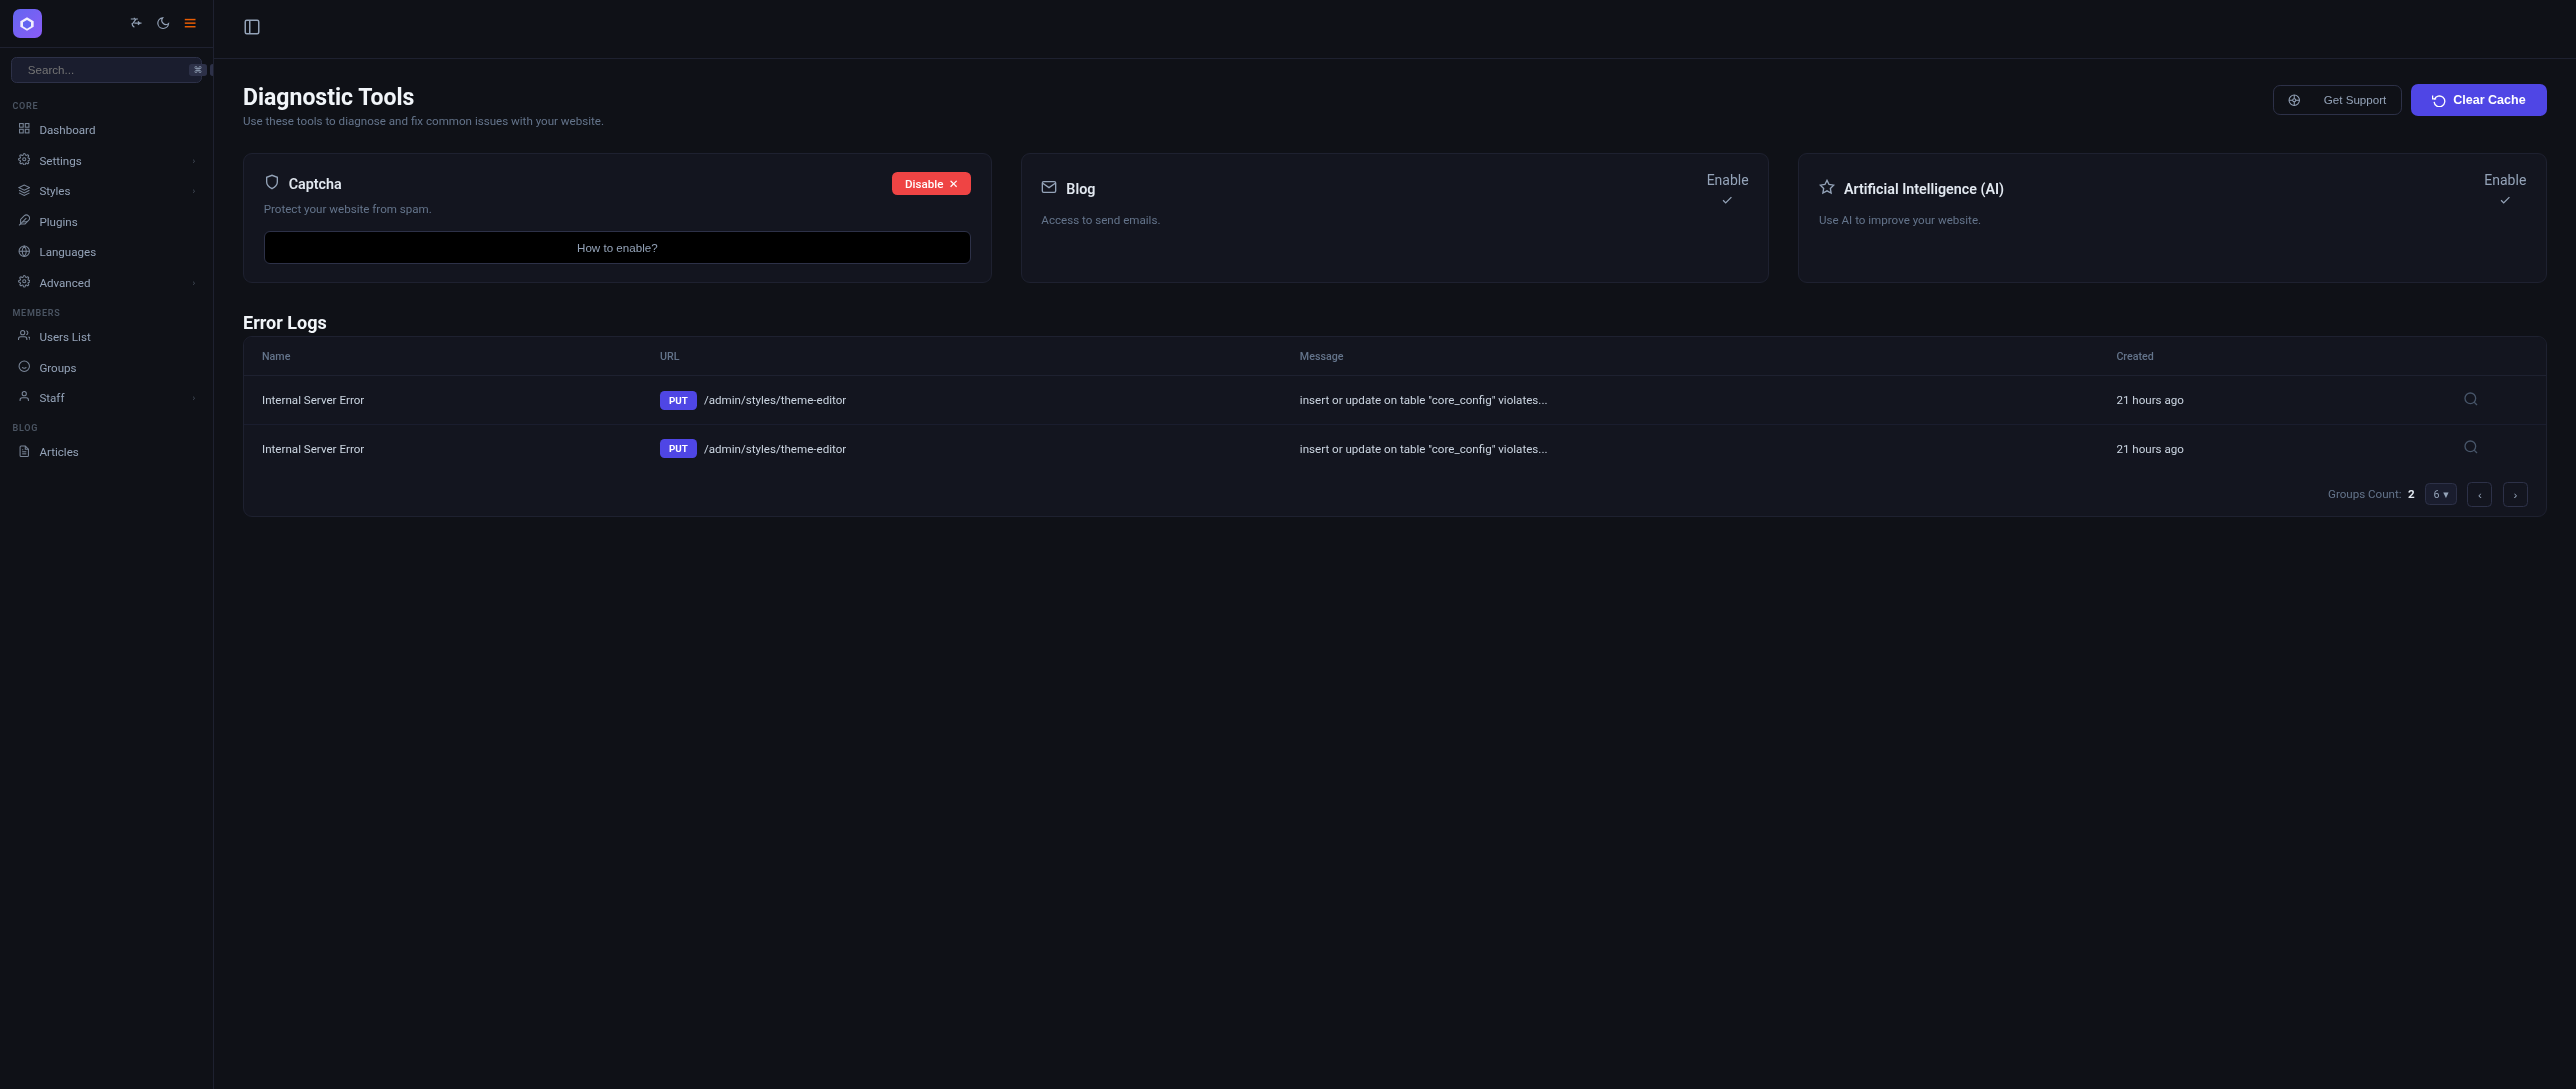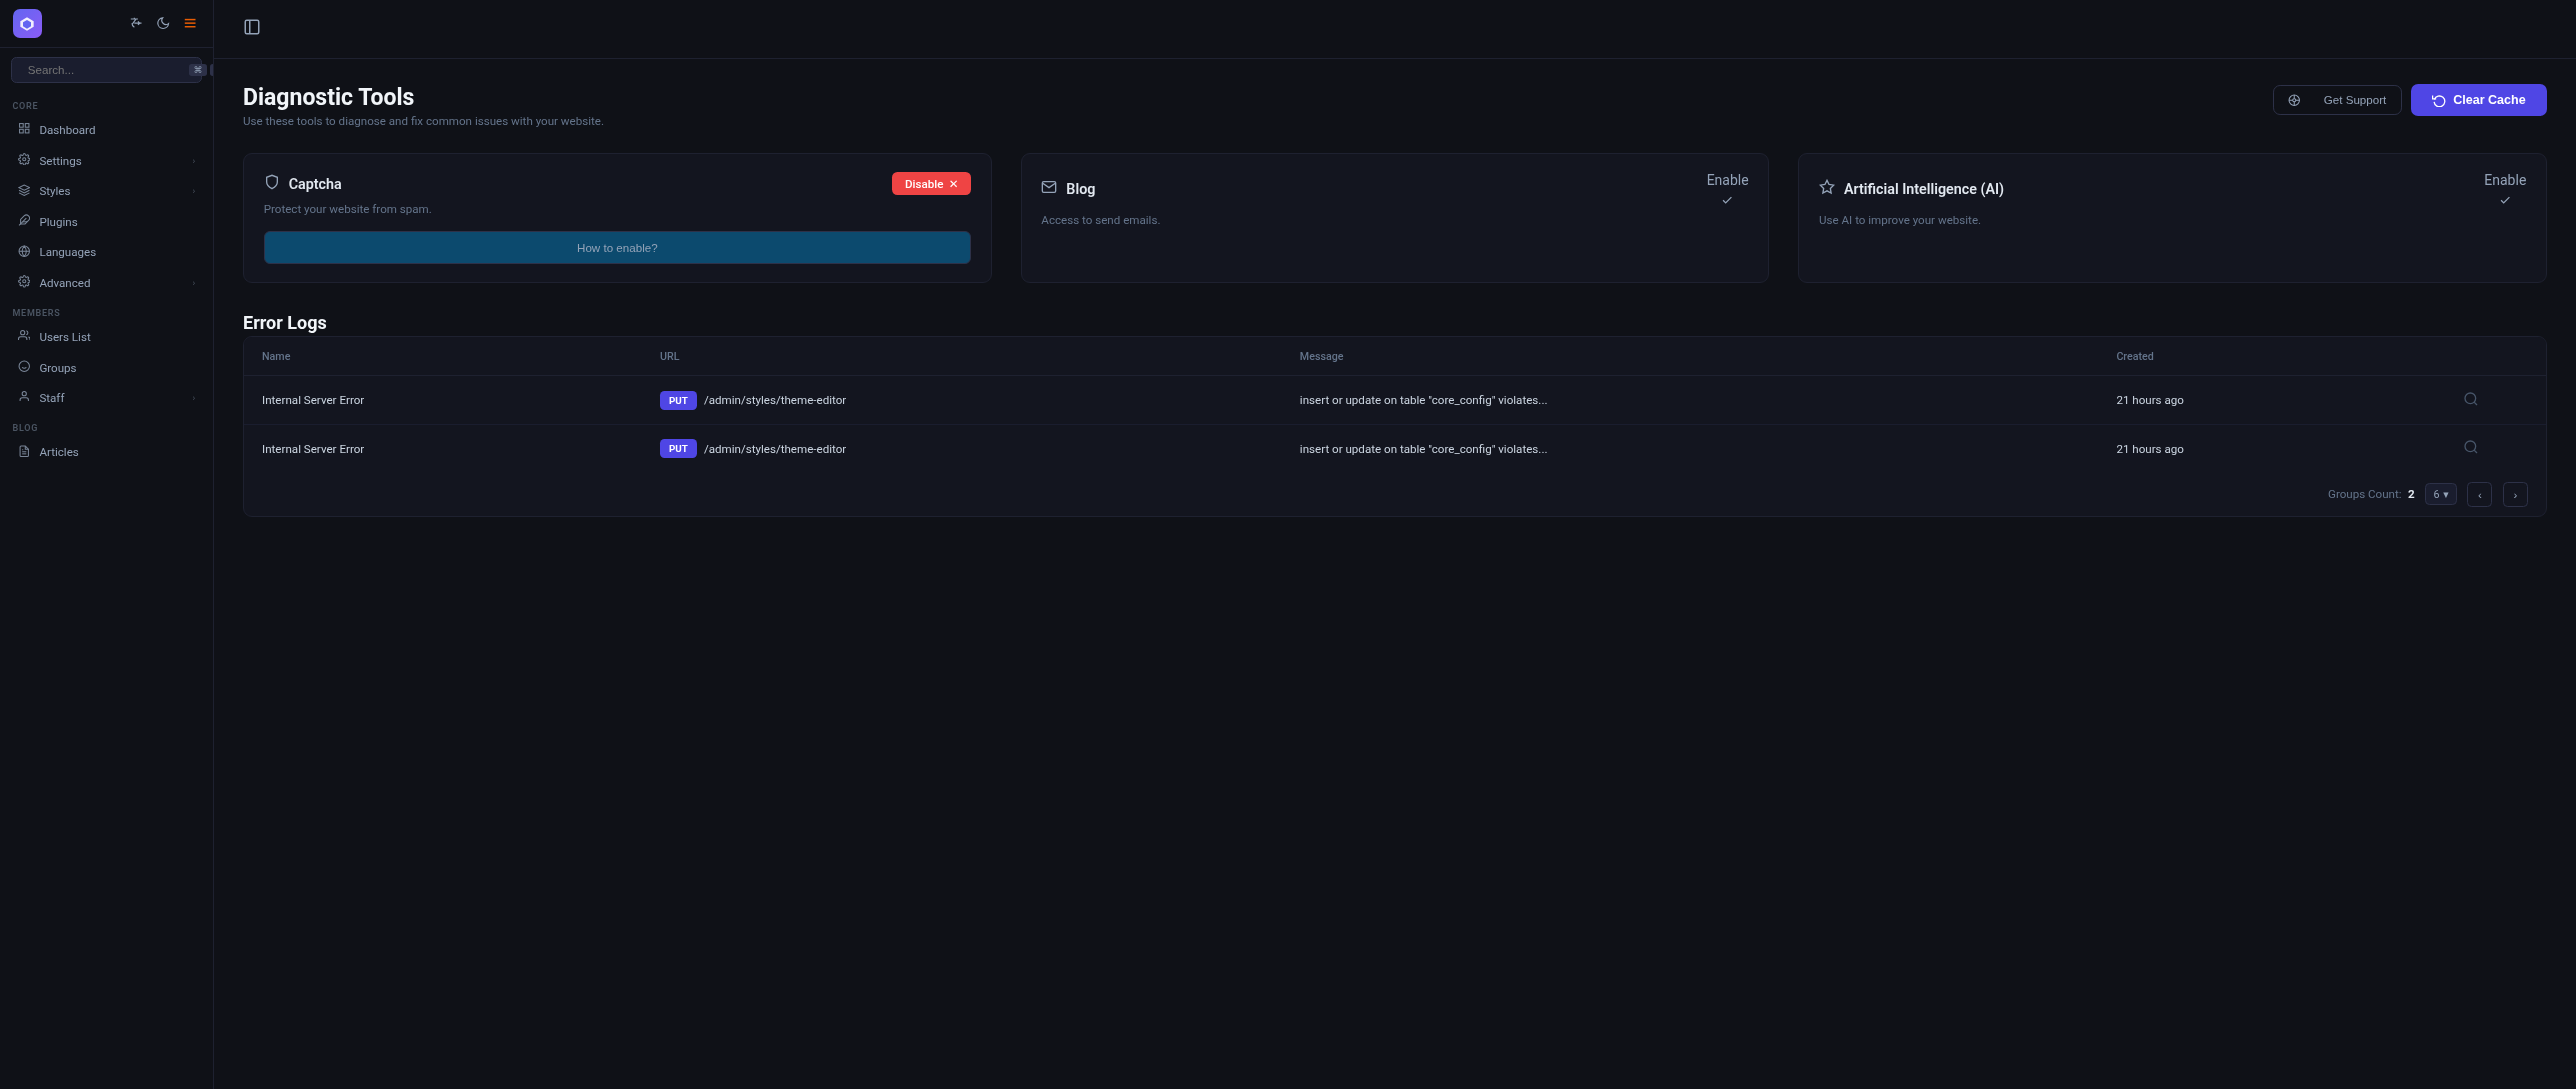--- a/index.html
+++ b/index.html
@@ -235,21 +235,21 @@
       display: flex;
       align-items: center;
       gap: 5.4px;
       color: #94a3b8;
       font-size: 14px;
       cursor: pointer;
       flex-direction: column;
     }
 
     .btn-how {
-      background: #0c4a6e;
+      background: #000000;
       border: 0.9px solid #2d3148;
       color: #94a3b8;
       padding: 9px 0;
       border-radius: 6px;
       font-size: 11.6px;
       cursor: pointer;
       width: 100%;
       text-align: center;
     }
 

